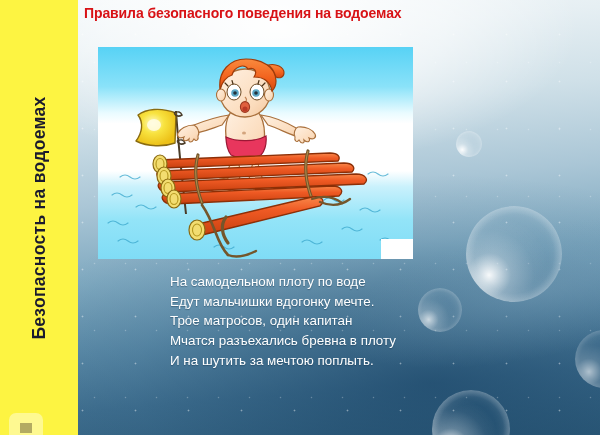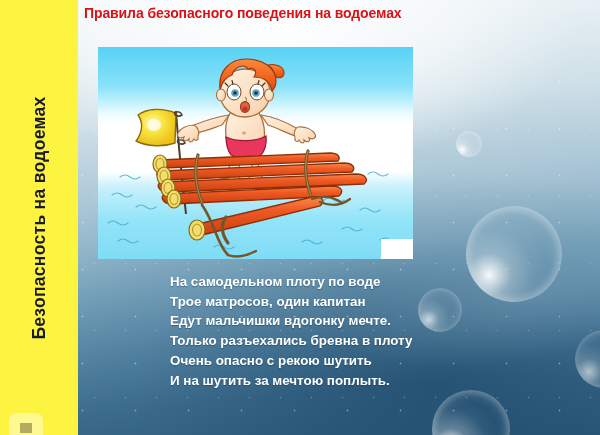--- a/index.html
+++ b/index.html
@@ -130,21 +130,21 @@
   }
 
   
   #poem {
     position: absolute;
     left: 170px; top: 272px;
     z-index: 4;
   }
   #poem .line {
     font-size: 13.4px;
-    font-weight: bold;
+    font-weight: normal;
     color: #ffffff;
     line-height: 19.7px;
     white-space: nowrap;
     text-shadow: 0 1px 1px rgba(20,50,75,.45);
   }
 </style>
 </head>
 <body>
 
 <div id="slide">
@@ -316,20 +316,19 @@
       <path d="M104 158 C118 178 118 196 130 208" fill="none" stroke="#74562b" stroke-width="2.6" stroke-linecap="round"></path>
       <path d="M130 208 C140 212 150 208 158 204" fill="none" stroke="#74562b" stroke-width="2.4" stroke-linecap="round"></path>
       <path d="M222 155 C234 160 244 158 252 152" fill="none" stroke="#74562b" stroke-width="2.4" stroke-linecap="round"></path>
       <path d="M214 152 C226 148 236 150 244 156" fill="none" stroke="#74562b" stroke-width="2.2" stroke-linecap="round"></path>
     </svg>
     <div id="photo-notch"></div>
   </div>
 
   <div id="poem">
     <div class="line">На самодельном плоту по воде</div>
+    <div class="line">Едут мальчишки вдогонку мечте.</div>
     <div class="line">Трое матросов, один капитан</div>
-    <div class="line">Едут мальчишки вдогонку мечте.</div>
-    <div class="line">Только разъехались бревна в плоту</div>
-    <div class="line">Очень опасно с рекою шутить</div>
+    <div class="line">Мчатся разъехались бревна в плоту</div>
     <div class="line">И на шутить за мечтою поплыть.</div>
   </div>
 
 </div>
 
 </body></html>

